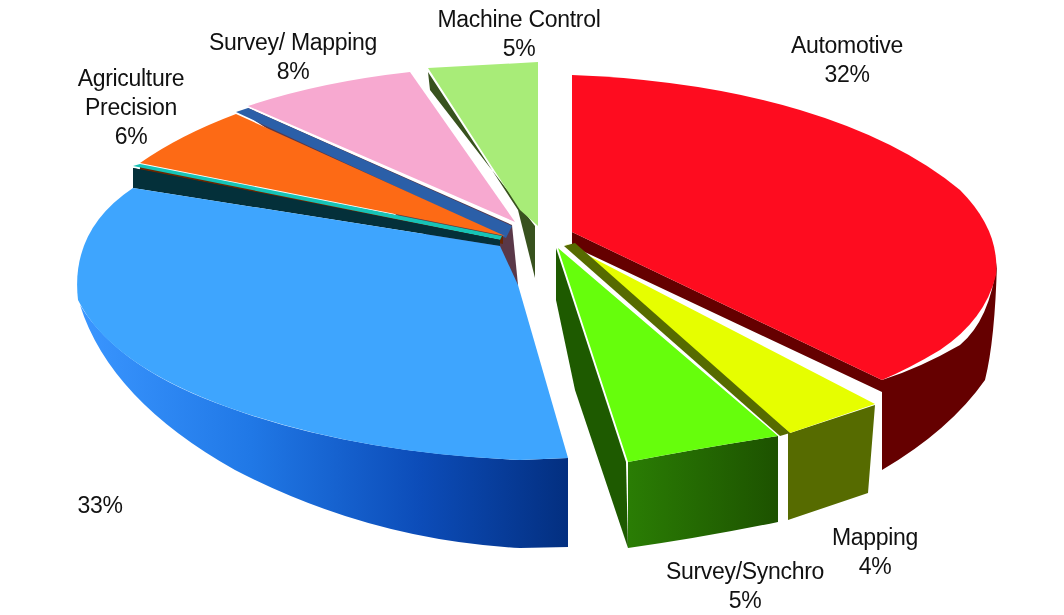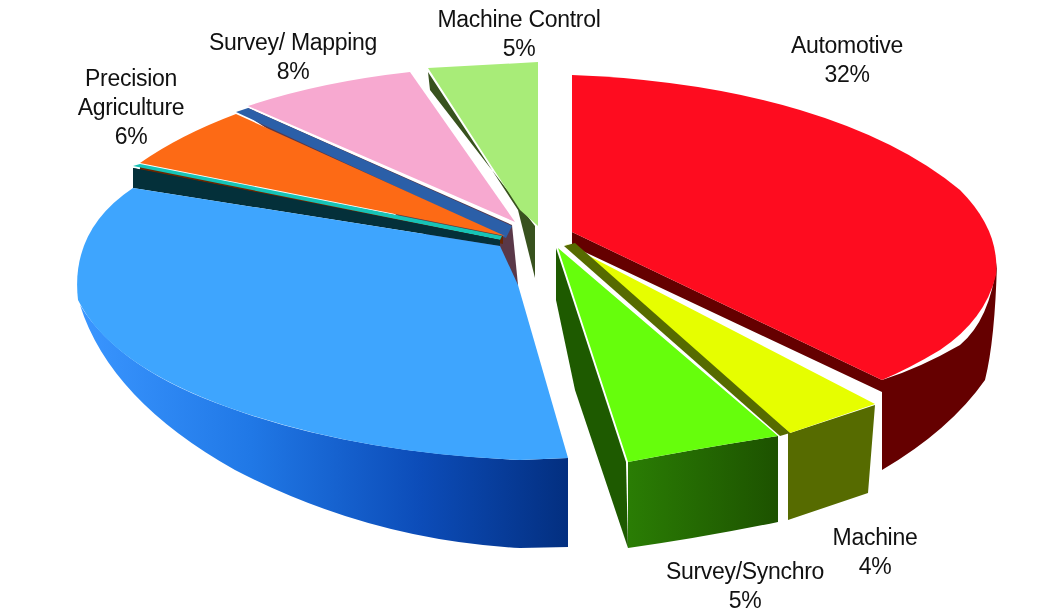--- a/index.html
+++ b/index.html
@@ -80,34 +80,35 @@
   <span>Machine Control</span>
   <span>5%</span>
 </div>
 
 <div class="lbl" style="left:188px; top:28px; width:210px;text-align:center;">
   <span>Survey/ Mapping</span>
   <span>8%</span>
 </div>
 
 <div class="lbl" style="left:56px; top:64px; width:150px;">
+  <span>Agriculture</span>
   <span>Precision</span>
-  <span>Agriculture</span>
   <span>6%</span>
 </div>
 
 <div class="lbl" style="left:762px; top:31px; width:170px;">
   <span>Automotive</span>
   <span>32%</span>
 </div>
 
 <div class="lbl" style="left:50px; top:491px; width:100px;">
+  <span>33%</span>
 </div>
 
 <div class="lbl" style="left:655px; top:557px; width:180px;">
   <span>Survey/Synchro</span>
   <span>5%</span>
 </div>
 
 <div class="lbl" style="left:820px; top:523px; width:110px;">
-  <span>Machine</span>
+  <span>Mapping</span>
   <span>4%</span>
 </div>
 
 </body></html>

